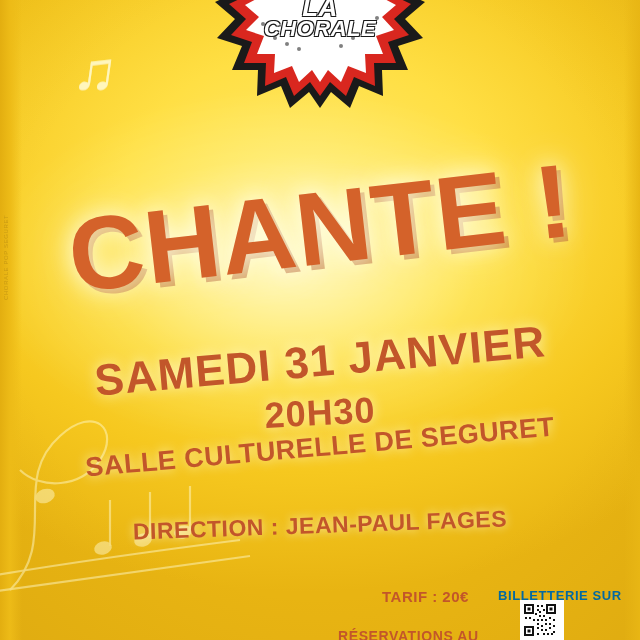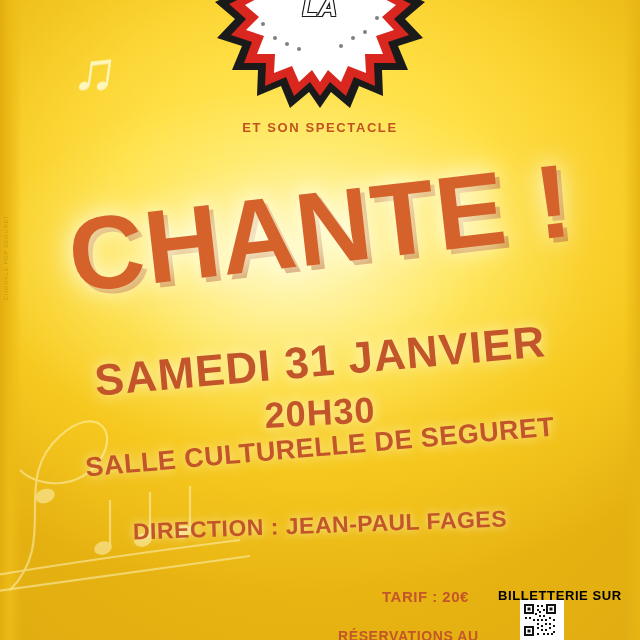--- a/index.html
+++ b/index.html
@@ -192,21 +192,21 @@
     letter-spacing: 0.5px;
     color: #c2562a;
   }
   .ticket-label {
     position: absolute;
     left: 498px;
     top: 588px;
     font-size: 13px;
     font-weight: 800;
     letter-spacing: 0.6px;
-    color: #000000;
+    color: #0369a1;
     line-height: 1.25;
     width: 130px;
   }
   .reservations {
     position: absolute;
     left: 338px;
     top: 628px;
     font-size: 14px;
     font-weight: 800;
     letter-spacing: 0.6px;
@@ -267,23 +267,23 @@
           <circle cx="82" cy="126" r="2"></circle>
           <circle cx="94" cy="131" r="2"></circle>
         <circle cx="148" cy="120" r="2"></circle>
           <circle cx="160" cy="114" r="2"></circle>
           <circle cx="136" cy="128" r="2"></circle>
         <circle cx="58" cy="106" r="2"></circle>
           <circle cx="172" cy="100" r="2"></circle>
       </g>
     </svg>
     <div class="logo-text-top">LA</div>
+    <div class="logo-text-mid">CHORALE</div>
   </div>
 
-  <div class="subtitle">ET SON SPECTACLE</div>
 
   <div class="headline">CHANTE !</div>
 
   <div class="line-date">SAMEDI 31 JANVIER</div>
   <div class="line-time">20H30</div>
   <div class="line-venue">SALLE CULTURELLE DE SEGURET</div>
   <div class="line-director">DIRECTION : JEAN-PAUL FAGES</div>
 
   <div class="price">TARIF : 20€</div>
   <div class="ticket-label">BILLETTERIE SUR</div>

